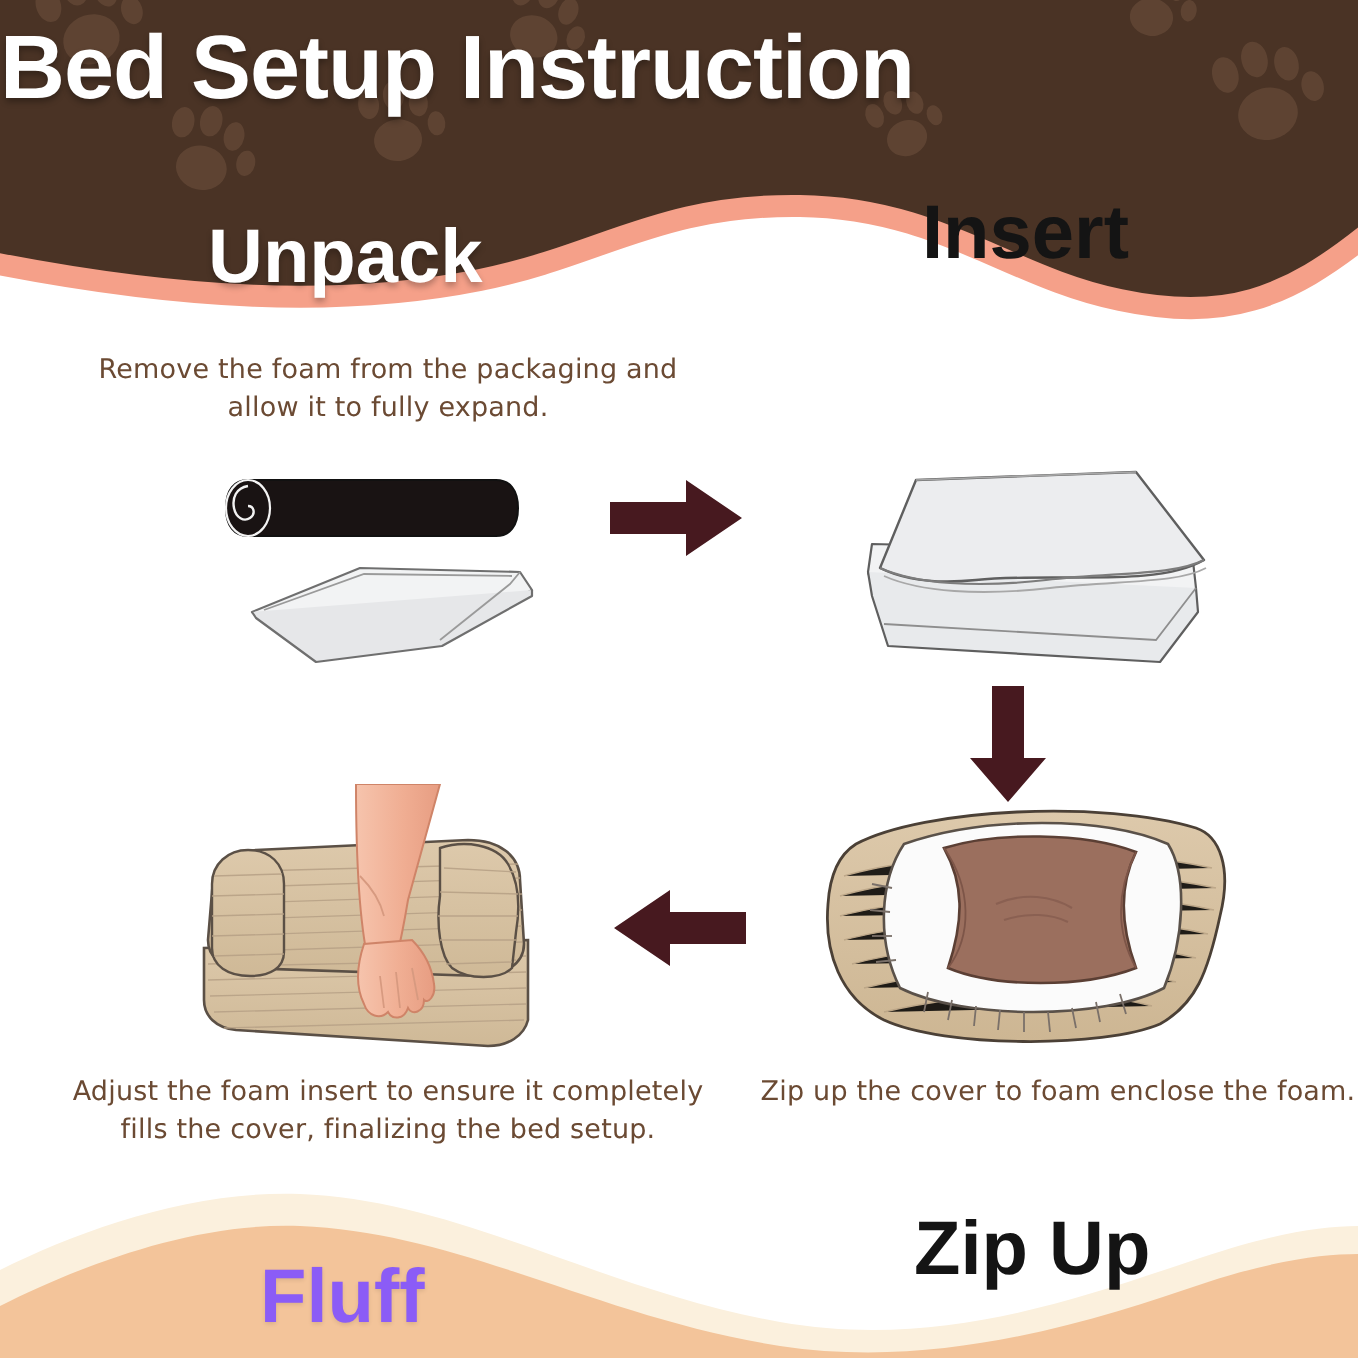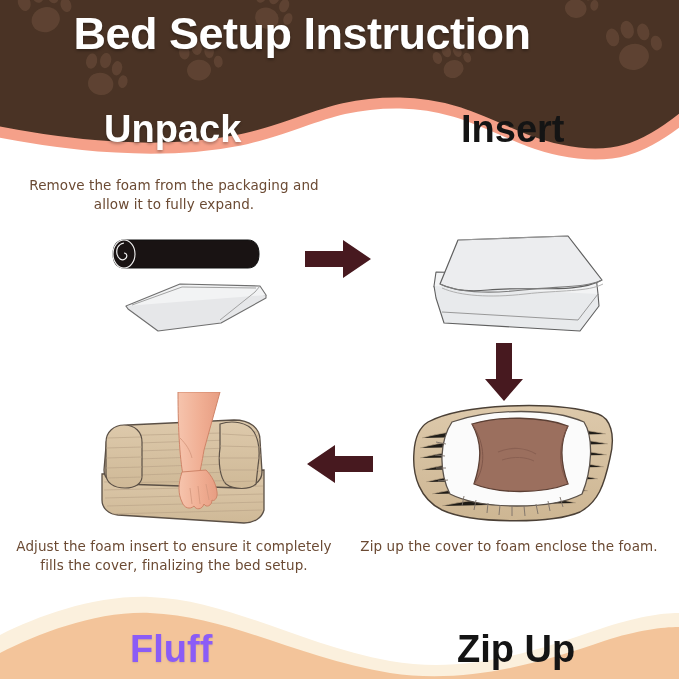--- a/index.html
+++ b/index.html
@@ -9,48 +9,49 @@
     font-family:"DejaVu Sans", sans-serif;
     overflow:hidden;
     position:relative;
   }
   #page{position:relative;width:679px;height:679px;overflow:hidden;background:#fff;}
 
   
   .header-wrap{position:absolute;left:0;top:0;width:679px;height:180px;z-index:5;}
   .header-wrap svg{display:block;}
   .title{
-    position:absolute;left:0;top:8px;width:604px;text-align:center;
+    position:absolute;left:0;top:8px;width:604px;
     font-family:"Liberation Sans", sans-serif;
     font-weight:bold;font-size:45px;letter-spacing:-0.5px;
     color:#ffffff;z-index:8;
     text-shadow:0 2px 3px rgba(0,0,0,0.30);
     white-space:nowrap;
   }
   .step-label{
     position:absolute;
     font-family:"Liberation Sans", sans-serif;
     font-weight:bold;font-size:38px;z-index:8;white-space:nowrap;
   }
   .step-label.lbl-unpack{left:104px;top:108px;color:#ffffff;text-shadow:0 2px 3px rgba(0,0,0,0.28);}
-  .step-label.lbl-insert{left:461px;top:108px;color:#141414;}
+  .step-label.lbl-insert{left:461px;top:96px;color:#141414;}
   .step-label.lbl-fluff{left:130px;top:628px;color:#8b5cf6;text-shadow:0 1px 2px rgba(0,0,0,0.10);}
-  .step-label.lbl-zipup{left:457px;top:628px;color:#141414;}
+  .step-label.lbl-zipup{left:457px;top:604px;color:#141414;}
 
   
   .footer-wrap{position:absolute;left:0;bottom:0;width:679px;height:100px;z-index:5;}
   .footer-wrap svg{display:block;}
 
   
   .caption{
     position:absolute;
     font-family:"DejaVu Sans", sans-serif;
     font-size:13.5px;line-height:19px;
     color:#6b4a33;text-align:center;
     letter-spacing:0.1px;
+    margin-left:20px;
   }
   .cap-unpack{left:14px;top:176px;width:320px;}
   .cap-insert{left:349px;top:176px;width:320px;}
   .cap-fluff{left:14px;top:537px;width:320px;text-align:center;}
   .cap-zipup{left:349px;top:537px;width:320px;}
 
   
   .ill{position:absolute;}
   .ill-unpack{left:108px;top:232px;}
   .ill-insert{left:428px;top:228px;}

